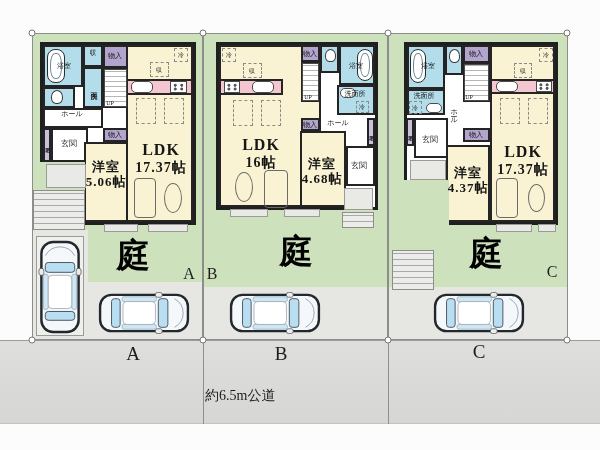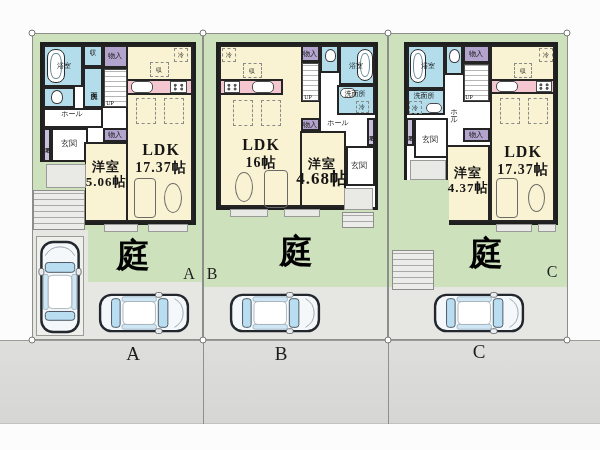--- a/index.html
+++ b/index.html
@@ -47,20 +47,21 @@
 <body>
 
 <div id="plan">
 
 <div class="road" style="left: 0px; top: 340px; width: 600px; height: 84px;"></div>
     <div class="vline" style="left: 203px; top: 340px; height: 84px;"></div>
     <div class="vline" style="left: 388px; top: 340px; height: 84px;"></div>
     <div class="letter" style="left: 133px; top: 354px; font-size: 19px;">A</div>
     <div class="letter" style="left: 281px; top: 354px; font-size: 19px;">B</div>
     <div class="letter" style="left: 479px; top: 352px; font-size: 19px;">C</div>
+    <div id="road-label">約6.5m公道</div>
     <div class="parcel" style="left: 32px; top: 33px; width: 171px; height: 307px;"></div>
     <div class="drive" style="left: 33px; top: 230px; width: 55px; height: 109px;"></div>
     <div class="drive" style="left: 33px; top: 282px; width: 169px; height: 57px;"></div>
     <div class="parking" style="left: 36px; top: 236px; width: 48px; height: 100px;"></div>
     <div class="big-label" style="left: 133px; top: 256px; font-size: 34px;">庭</div>
     <div class="letter" style="left: 189px; top: 274px; font-size: 16px;">A</div>
     <div class="parcel" style="left: 203px; top: 33px; width: 185px; height: 307px;"></div>
     <div class="drive" style="left: 204px; top: 287px; width: 183px; height: 52px;"></div>
     <div class="big-label" style="left: 296px; top: 252px; font-size: 34px;">庭</div>
     <div class="letter" style="left: 212px; top: 274px; font-size: 16px;">B</div>
@@ -151,21 +152,21 @@
     <div class="plan-label" style="left: 310px; top: 54px; font-size: 7px;">物入</div>
     <div class="plan-label" style="left: 308px; top: 97px; font-size: 6px;">UP</div>
     <div class="plan-label" style="left: 356px; top: 66px; font-size: 7px;">浴室</div>
     <div class="plan-label" style="left: 355px; top: 94px; font-size: 7px;">洗面所</div>
     <div class="plan-label" style="left: 362px; top: 107px; font-size: 6px;">冷</div>
     <div class="plan-label" style="left: 310px; top: 125px; font-size: 7px;">物入</div>
     <div class="plan-label" style="left: 338px; top: 123px; font-size: 7px;">ホール</div>
     <div class="plan-label vert" style="left: 371px; top: 132px; font-size: 5px;">下足箱</div>
     <div class="plan-label" style="left: 359px; top: 166px; font-size: 8px;">玄関</div>
     <div class="plan-label big" style="left: 322px; top: 163px; font-size: 13px;">洋室</div>
-    <div class="plan-label big" style="left: 322px; top: 178px; font-size: 17px;">4.68帖</div>
+    <div class="plan-label big" style="left: 322px; top: 178px; font-size: 13px;">4.68帖</div>
     <div class="plan-label big" style="left: 261px; top: 145px; font-size: 16px;">LDK</div>
     <div class="plan-label big" style="left: 261px; top: 163px; font-size: 14px;">16帖</div>
     <div class="house-frame" style="left: 404px; top: 42px; width: 154px; height: 183px;"></div>
     <div class="room" style="left: 490px; top: 45px; width: 65px; height: 177px; background: rgb(250, 243, 211);"></div>
     <div class="room" style="left: 490px; top: 79px; width: 65px; height: 15px; background: rgb(243, 198, 208);"></div>
     <div class="room" style="left: 407px; top: 45px; width: 38px; height: 44px; background: rgb(179, 221, 235);"></div>
     <div class="room" style="left: 445px; top: 45px; width: 18px; height: 30px; background: rgb(179, 221, 235);"></div>
     <div class="room" style="left: 463px; top: 45px; width: 27px; height: 18px; background: rgb(178, 164, 204);"></div>
     <div class="room" style="left: 463px; top: 63px; width: 27px; height: 39px; background: rgb(255, 255, 255);"></div>
     <div class="room" style="left: 407px; top: 89px; width: 38px; height: 26px; background: rgb(179, 221, 235);"></div>

